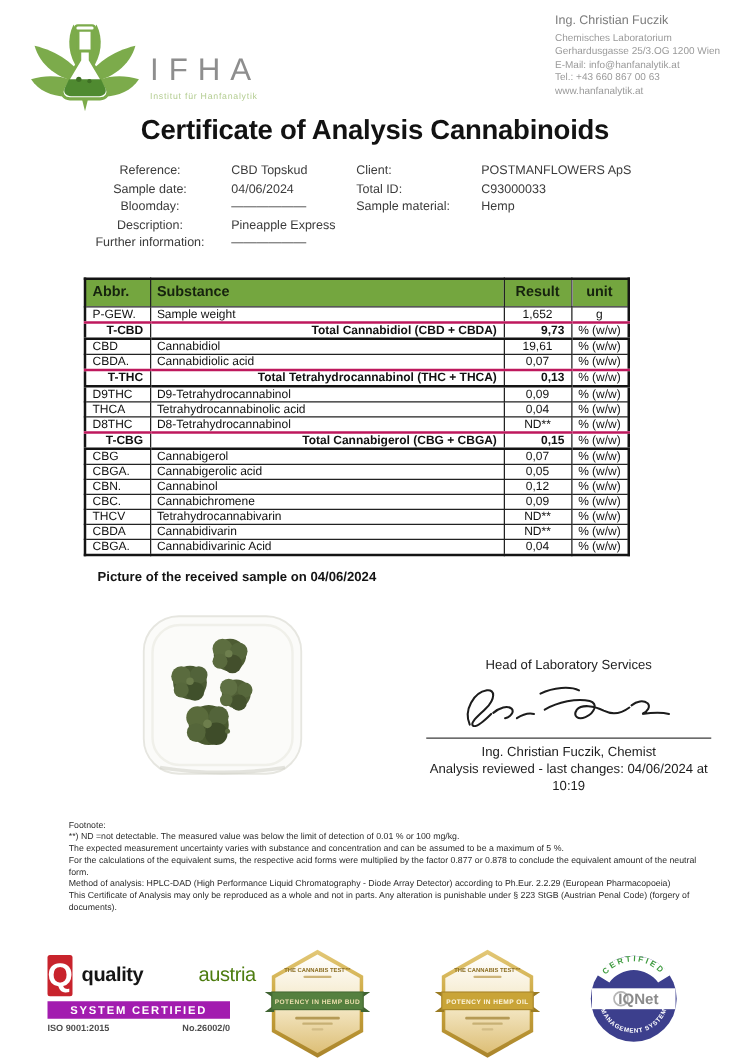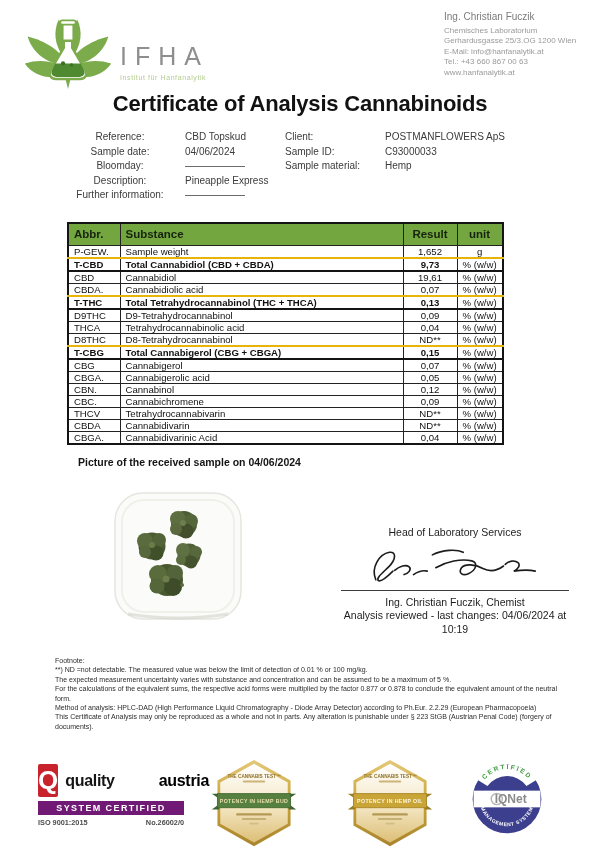--- a/index.html
+++ b/index.html
@@ -36,21 +36,21 @@
                   border:2px solid #141414; table-layout:fixed; }
   table.results th, table.results td { border:1px solid #222; overflow:hidden; white-space:nowrap; }
   table.results thead th { background:#74a63f; color:#16230e; font-size:11.5px; font-weight:bold;
                            height:22px; text-align:left; padding:1px 5px; }
   table.results thead th.c { text-align:center; }
   table.results td { height:12px; font-size:9.6px; color:#111; padding:0 5px; }
   .cell-abbr { width:52px; }
   .cell-substance { width:283px; }
   .cell-result { width:54px; text-align:center; }
   .cell-unit { width:45px; text-align:center; font-size:9.2px; }
-  tr.total td { border-top:2px solid #eab308; border-bottom:2px solid #141414; }
+  tr.total td { border-top:2px solid #be185d; border-bottom:2px solid #141414;text-align:right; }
   tr.total .cell-abbr, tr.total .cell-substance, tr.total .cell-result { font-weight:bold; }
 
   .caption { position:absolute; left:78px; top:456px; font-size:10.5px; font-weight:600; color:#141414; }
 
   
   .photo { position:absolute; left:112px; top:490px; width:132px; height:132px; }
 
   
   .sigblock { position:absolute; left:333px; top:526px; width:244px; text-align:center; color:#1d1d1d; }
   .sig-role { font-size:10.5px; }
@@ -63,22 +63,22 @@
   .footnote { position:absolute; left:55px; top:656px; width:510px;
               font-size:7px; line-height:9.4px; color:#2b2b2b; }
 
   
   .qa { position:absolute; left:38px; top:764px; width:146px; }
   .qa-top { display:flex; align-items:center; }
   .qa-q { width:33px; height:33px; background:#c8232c; color:#fff; font-weight:bold; font-size:26px;
           display:flex; align-items:center; justify-content:center; border-radius:2px; }
   .qa-brand { margin-left:7px; font-size:16px; letter-spacing:-0.3px; }
   .qa-brand .b { font-weight:bold; color:#151515; }
-  .qa-brand .l { font-weight:700; color:#000000;padding-left:44px; }
-  .qa-banner { margin-top:4px; width:146px; height:14px; background:#701a75; color:#fff;
+  .qa-brand .l { font-weight:400; color:#4d7c0f;padding-left:44px; }
+  .qa-banner { margin-top:4px; width:146px; height:14px; background:#a21caf; color:#fff;
                font-size:9px; font-weight:bold; letter-spacing:1.4px; text-align:center; line-height:14px; }
   .qa-iso { margin-top:3px; display:flex; justify-content:space-between; font-size:7.3px;
             font-weight:bold; color:#4c4c4c; }
 
   .hexbadge { position:absolute; top:758px; width:86px; height:90px; }
   .hexbadge.bud { left:211px; }
   .hexbadge.oil { left:347px; }
   .iqnet { position:absolute; left:468px; top:758px; width:78px; height:82px; }
 </style>
 </head>
@@ -146,21 +146,21 @@
         <span class="info-label">Further information:</span>
         <span class="info-value">——————</span>
       </div>
     </div>
   <div class="info-col info-right">
       <div class="info-row">
         <span class="info-label">Client:</span>
         <span class="info-value">POSTMANFLOWERS ApS</span>
       </div>
       <div class="info-row">
-        <span class="info-label">Sample ID:</span>
+        <span class="info-label">Total ID:</span>
         <span class="info-value">C93000033</span>
       </div>
       <div class="info-row">
         <span class="info-label">Sample material:</span>
         <span class="info-value">Hemp</span>
       </div>
     </div>
 
   <table class="results">
     <thead>

